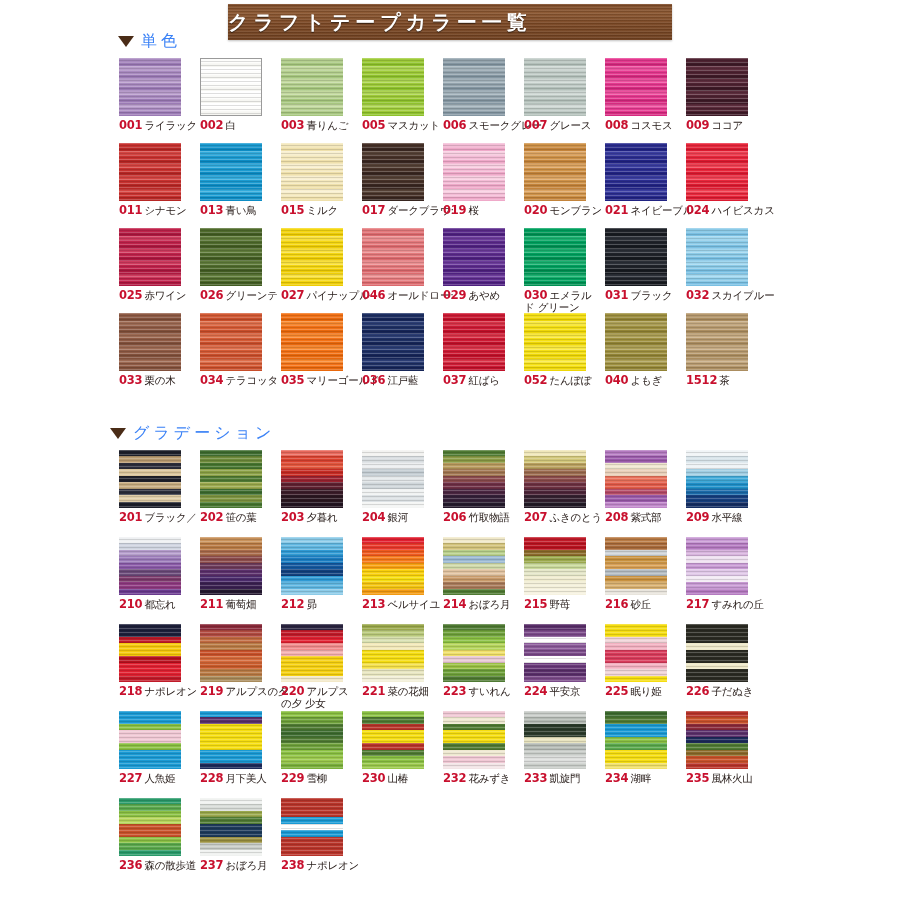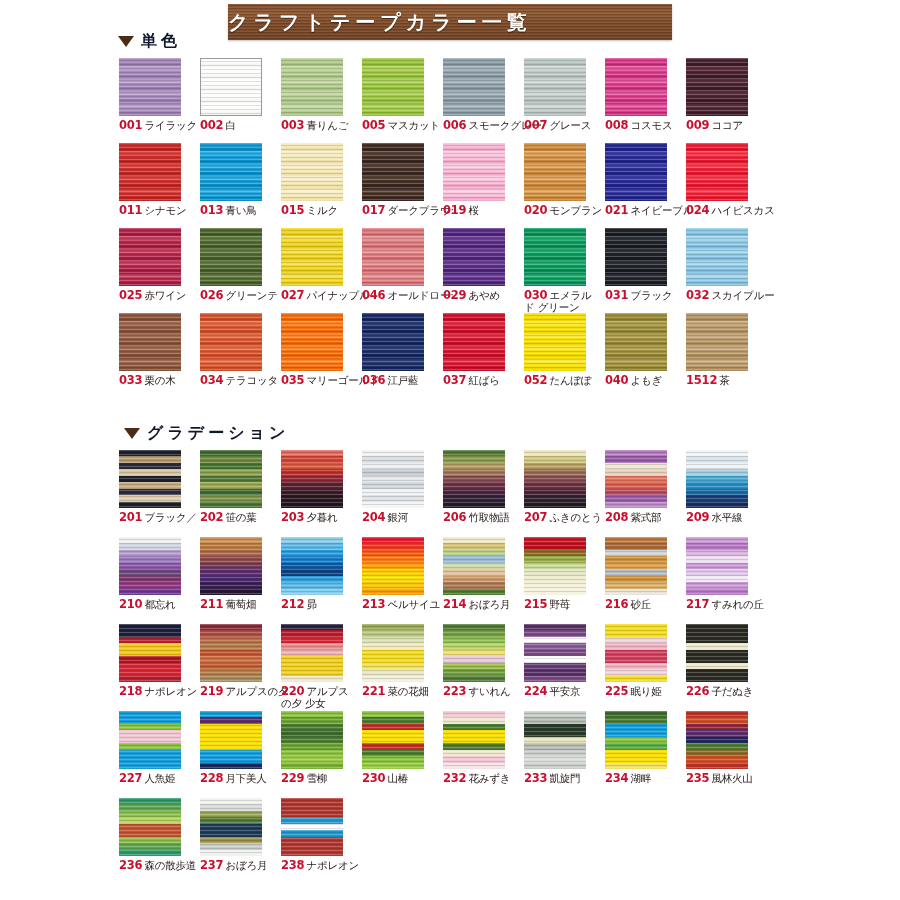--- a/index.html
+++ b/index.html
@@ -35,25 +35,25 @@
   }
 
   
   .section-head{position:absolute;display:flex;align-items:center;gap:7px;}
   .tri{
     width:0;height:0;
     border-left:8px solid transparent;border-right:8px solid transparent;
     border-top:11px solid #4a2c17;
   }
   .section-title{
-    font-size:16px;font-weight:bold;color:#0f172a;letter-spacing:4px;
+    font-size:16px;font-weight:normal;color:#3b82f6;letter-spacing:4px;
     white-space:nowrap;
   }
   #sec-solid{left:118px;top:31px;}
-  #sec-grad{left:124px;top:423px;}
+  #sec-grad{left:110px;top:423px;}
 
   
   .grid{position:absolute;display:grid;grid-template-columns:repeat(8,81px);}
   #grid-solid{left:119px;top:58px;grid-auto-rows:85px;}
   #grid-grad{left:119px;top:450px;grid-auto-rows:87px;}
 
   .cell{position:relative;width:81px;}
   .swatch{
     width:62px;height:58px;
     position:relative;overflow:hidden;

